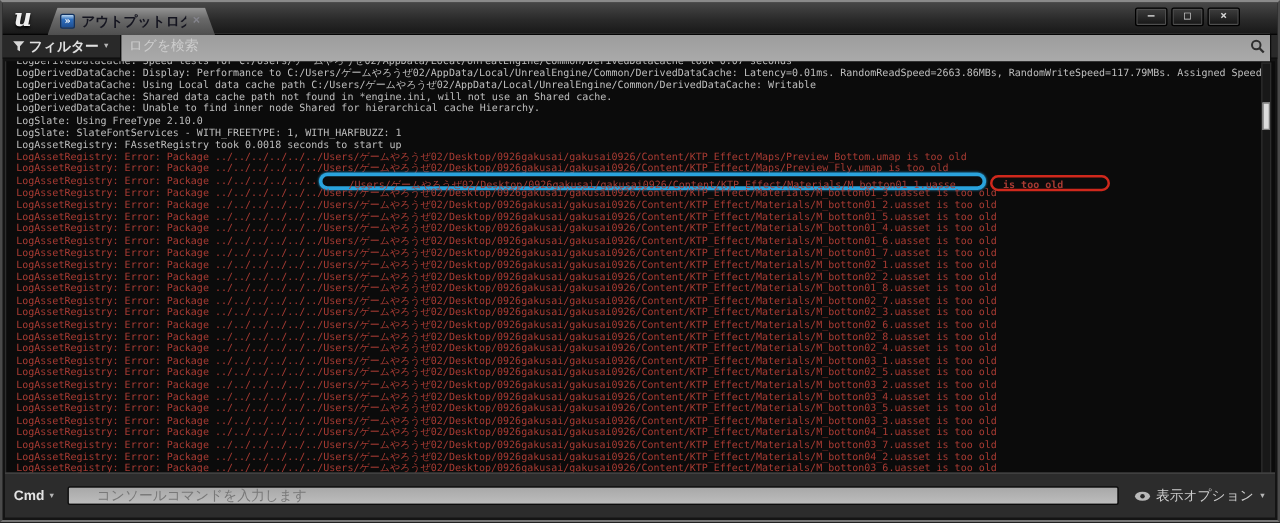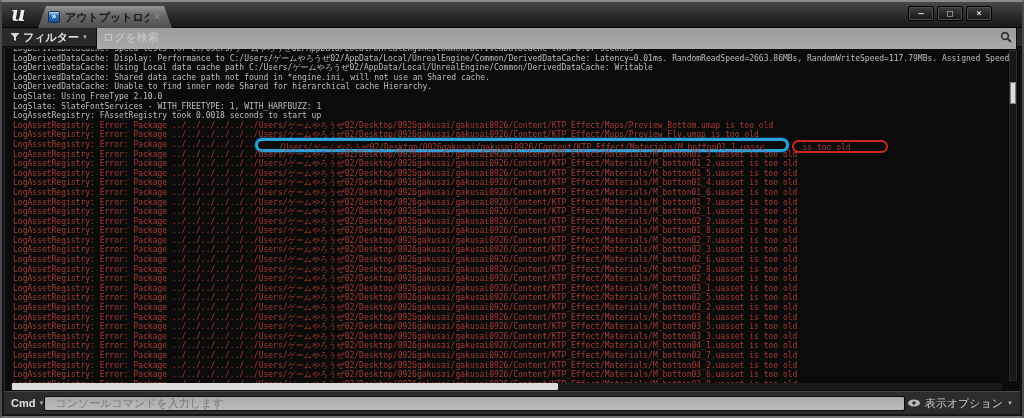--- a/index.html
+++ b/index.html
@@ -91,21 +91,21 @@
   .log-line.error { color:var(--error-color); }
   .hl-blue {
     display:inline-block; height:14px; line-height:13px;
     margin:-4px 1px -2px 1px; padding:0 21px; vertical-align:-3px;
     border:3px solid var(--hl-blue); border-radius:9px;
     box-shadow:0 0 2px var(--hl-blue);
   }
   .hl-red {
     display:inline-block; height:13px; line-height:12px; width:96px;
     margin:-4px 0 -2px 2px; padding:0 4px; vertical-align:-3px;
-    border:2px solid var(--hl-red); border-radius:8px;
+    border:2px solid var(--hl-red); border-radius:8px;font-weight:bold;
   }
 
   
   .vscroll {
     position:absolute; top:1px; right:3px; bottom:10px; width:8px;
     background:#181818; border:1px solid #2c2c2c;
   }
   .vscroll-thumb {
     position:absolute; top:31px; left:0px; width:6px; height:22px;
     background:#dcdcdc; border:1px solid #7e7e7e;
@@ -114,31 +114,31 @@
     position:absolute; left:5px; right:18px; bottom:1px; height:7px;
     background:#181818;
   }
   .hscroll-thumb {
     position:absolute; left:2px; top:0; width:55%; height:7px;
     background:#dcdcdc; border-radius:1px;
   }
 
   
   .cmdbar {
-    position:absolute; left:2px; right:2px; bottom:2px; height:23px;
+    position:absolute; left:2px; right:2px; bottom:2px; height:36px;
     background:#2c2c2c; border-top:1px solid #474747;
-    display:flex; align-items:center; padding:0 7px; gap:0;
+    display:flex; align-items:center; padding:0 7px; gap:10px;
   }
   .cmd-btn { display:flex; align-items:center; gap:3px; }
   .cmd-label { color:#e3e3e3; font-weight:bold; font-size:11px; }
   .cmd-input-box {
     flex:1; height:15px;
     background:linear-gradient(#a8a8a8,#bdbdbd);
     border:1px solid #0c0c0c; border-radius:2px;
-    display:flex; align-items:center; padding:0 8px; margin-right:2px;
+    display:flex; align-items:center; padding:0 20px; margin-right:2px;
   }
   .cmd-input-box input {
     flex:1; background:transparent; border:none; outline:none;
     font:11px "Liberation Sans", sans-serif; color:#3a3a3a; min-width:0;
   }
   .cmd-input-box input::placeholder { color:#787878; }
   .view-options { display:flex; align-items:center; gap:4px; flex:0 0 auto; }
   .view-options-label { color:#cdcdcd; font-size:11px; white-space:nowrap; }
 </style>
 </head>

